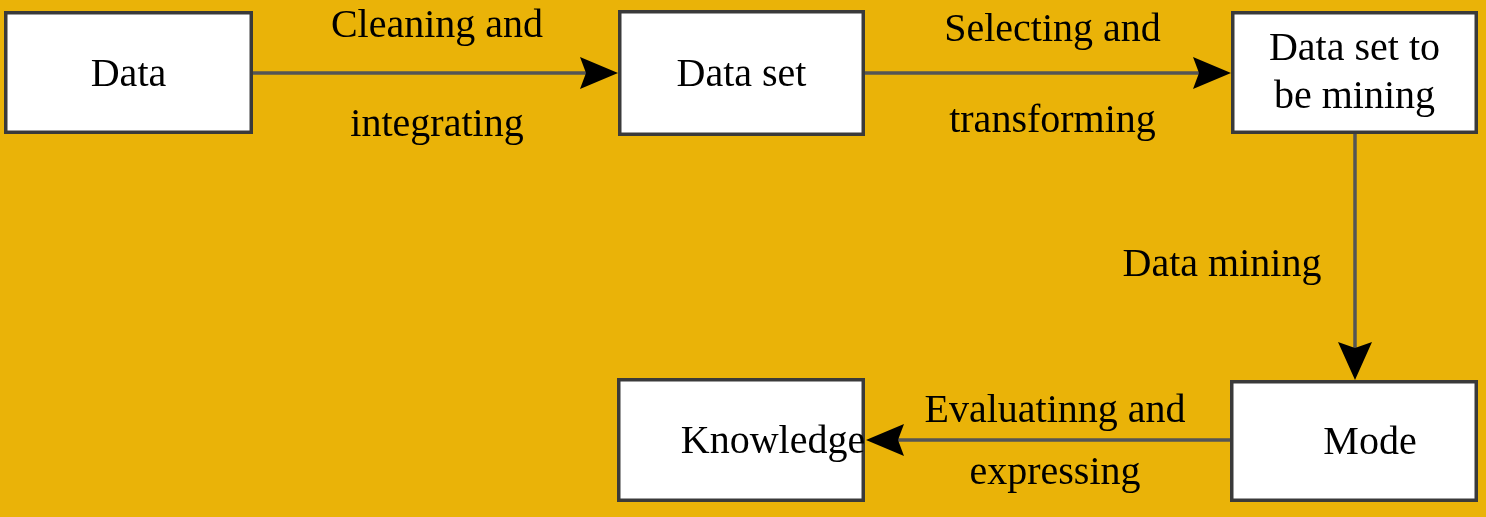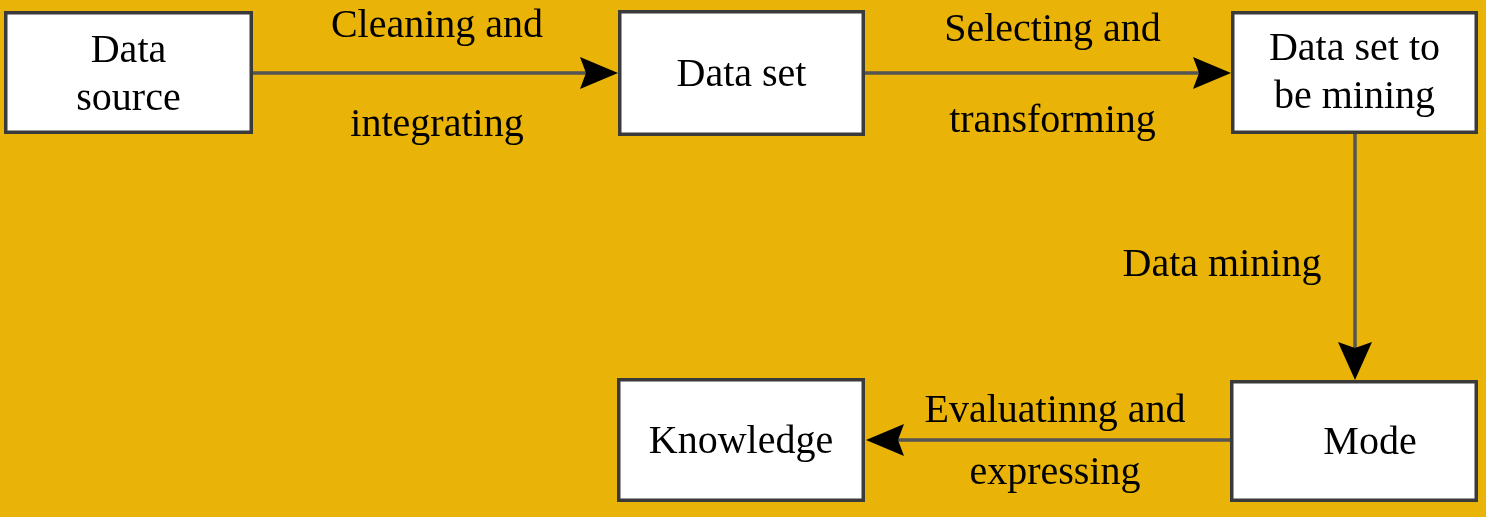--- a/index.html
+++ b/index.html
@@ -101,33 +101,32 @@
     </g>
 
     <g>
       <line class="edge-line" x1="1230" y1="440" x2="884" y2="440"></line>
       <polygon class="arrow-head" points="866,440 904,424 898,440 904,456"></polygon>
     </g>
   </svg>
 
   <div class="node-label" style="left:4px; top:11px; width:249px; height:123px;">
     <span class="lbl-line">Data</span>
-    <span class="lbl-line">source</span>
   </div>
 
   <div class="node-label" style="left:618px; top:10px; width:247px; height:126px;">
     <span class="lbl-line">Data set</span>
   </div>
 
   <div class="node-label" style="left:1226px; top:6px; width:257px; height:130px;">
     <span class="lbl-line">Data set to</span>
     <span class="lbl-line">be mining</span>
   </div>
 
-  <div class="node-label" style="left:614px; top:378px; width:254px; height:124px;">
+  <div class="node-label" style="left:646px; top:378px; width:254px; height:124px;">
     <span class="lbl-line">Knowledge</span>
   </div>
 
   <div class="node-label" style="left:1230px; top:380px; width:280px; height:122px;">
     <span class="lbl-line">Mode</span>
   </div>
 
   <div class="edge-label" style="left:262px; top:5px; width:350px; height:136px;gap:18px;">
     <span class="lbl-line" style="margin-bottom:14px;">Cleaning and</span>
     <span class="lbl-line" style="margin-top:19px;">integrating</span>

